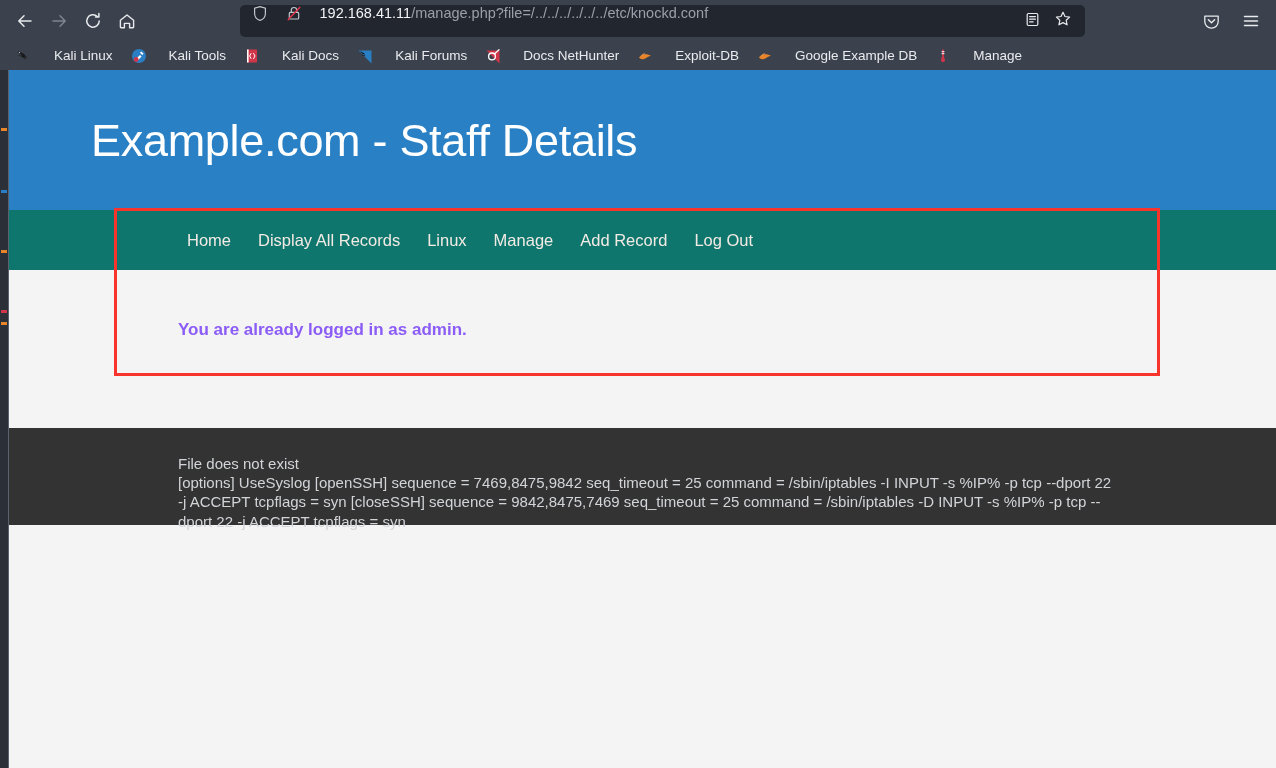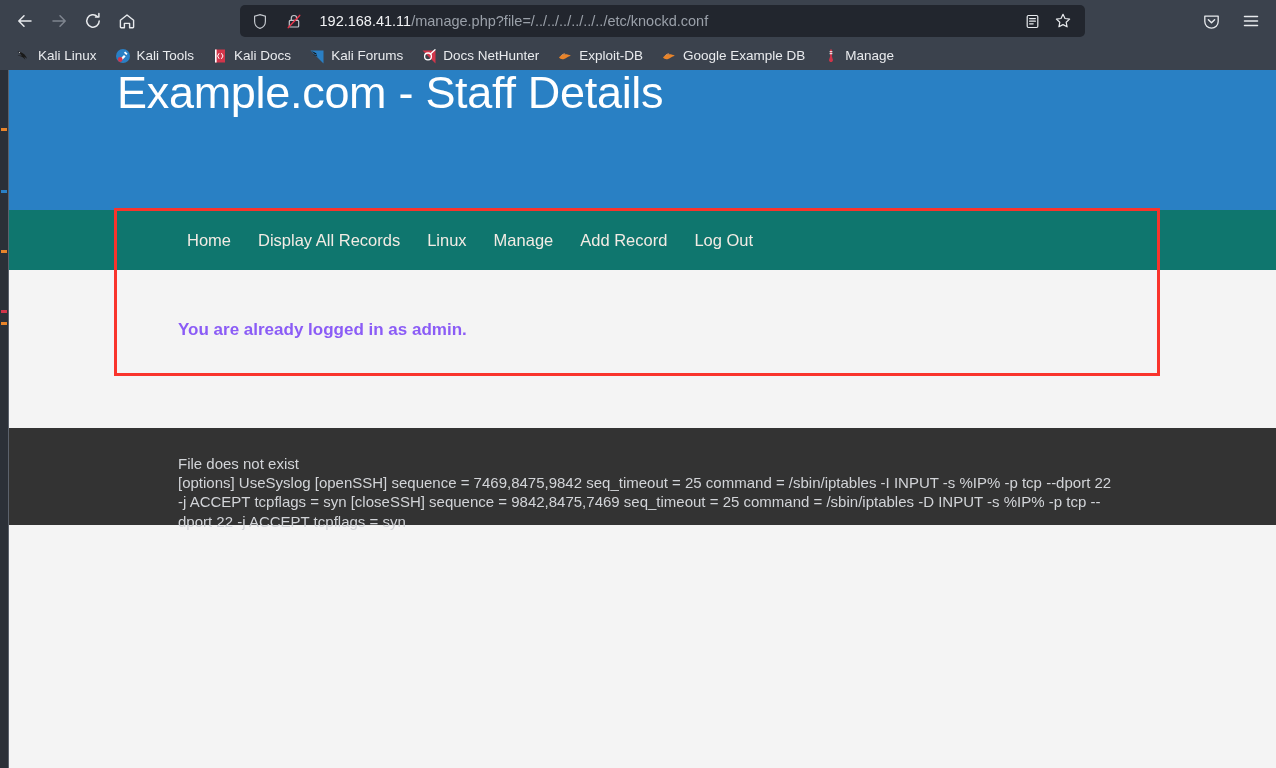--- a/index.html
+++ b/index.html
@@ -38,21 +38,21 @@
     display: flex;
     justify-content: center;
     padding: 0 6px;
   }
   #url-bar {
     background: #22262e;
     border-radius: 5px;
     height: 32px;
     width: 845px;
     display: flex;
-    align-items: center;
+    align-items: flex-start;
     padding: 0 8px 0 12px;
     gap: 18px;
   }
   #url-text {
     flex: 1;
     font-size: 14.5px;
     color: #9aa0a9;
     white-space: nowrap;
     overflow: hidden;
     line-height: 1;
@@ -71,21 +71,21 @@
   #bookmarks-bar {
     height: 28px;
     display: flex;
     align-items: center;
     padding-left: 16px;
     gap: 18px;
   }
   .bookmark {
     display: flex;
     align-items: center;
-    gap: 6px;
+    gap: 22px;
     height: 22px;
   }
   .bookmark-label {
     font-size: 13.5px;
     color: #e9ebee;
     white-space: nowrap;
     line-height: 1;
   }
   .bm-ico { width: 16px; height: 16px; flex: none; position: relative; }
 
@@ -110,22 +110,22 @@
     left: 1px;
     width: 6px; height: 3px;
   }
 
   #page-root { position: absolute; left: 9px; top: 0; width: 1267px; height: 698px; }
 
   #site-header {
     background: #2980c4;
     height: 140px;
     display: flex;
-    align-items: flex-start;
-    padding-left: 108px;
+    align-items: center;
+    padding-left: 82px;
   }
   #site-title {
     color: #ffffff;
     font-size: 45px;
     font-weight: 400;
     letter-spacing: -0.3px;
     line-height: 1;
   }
 
   #site-nav {

